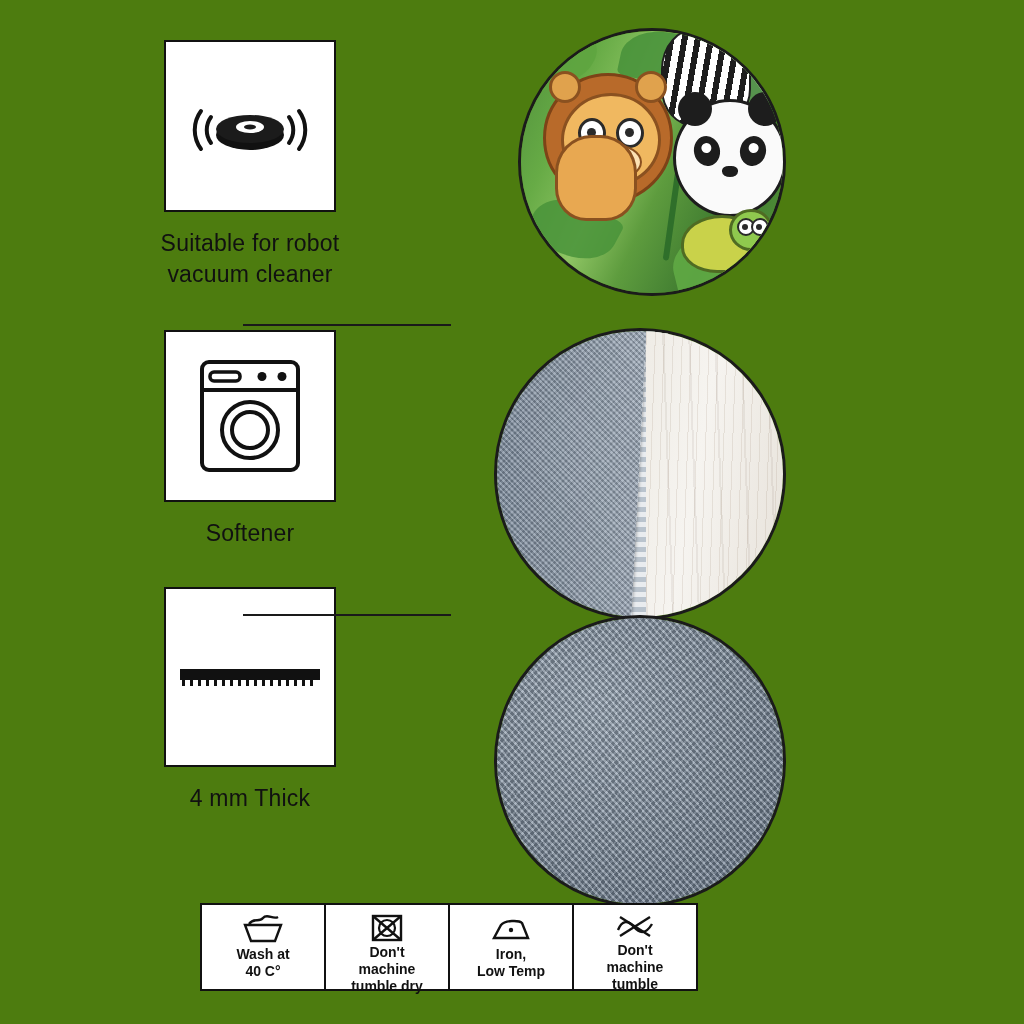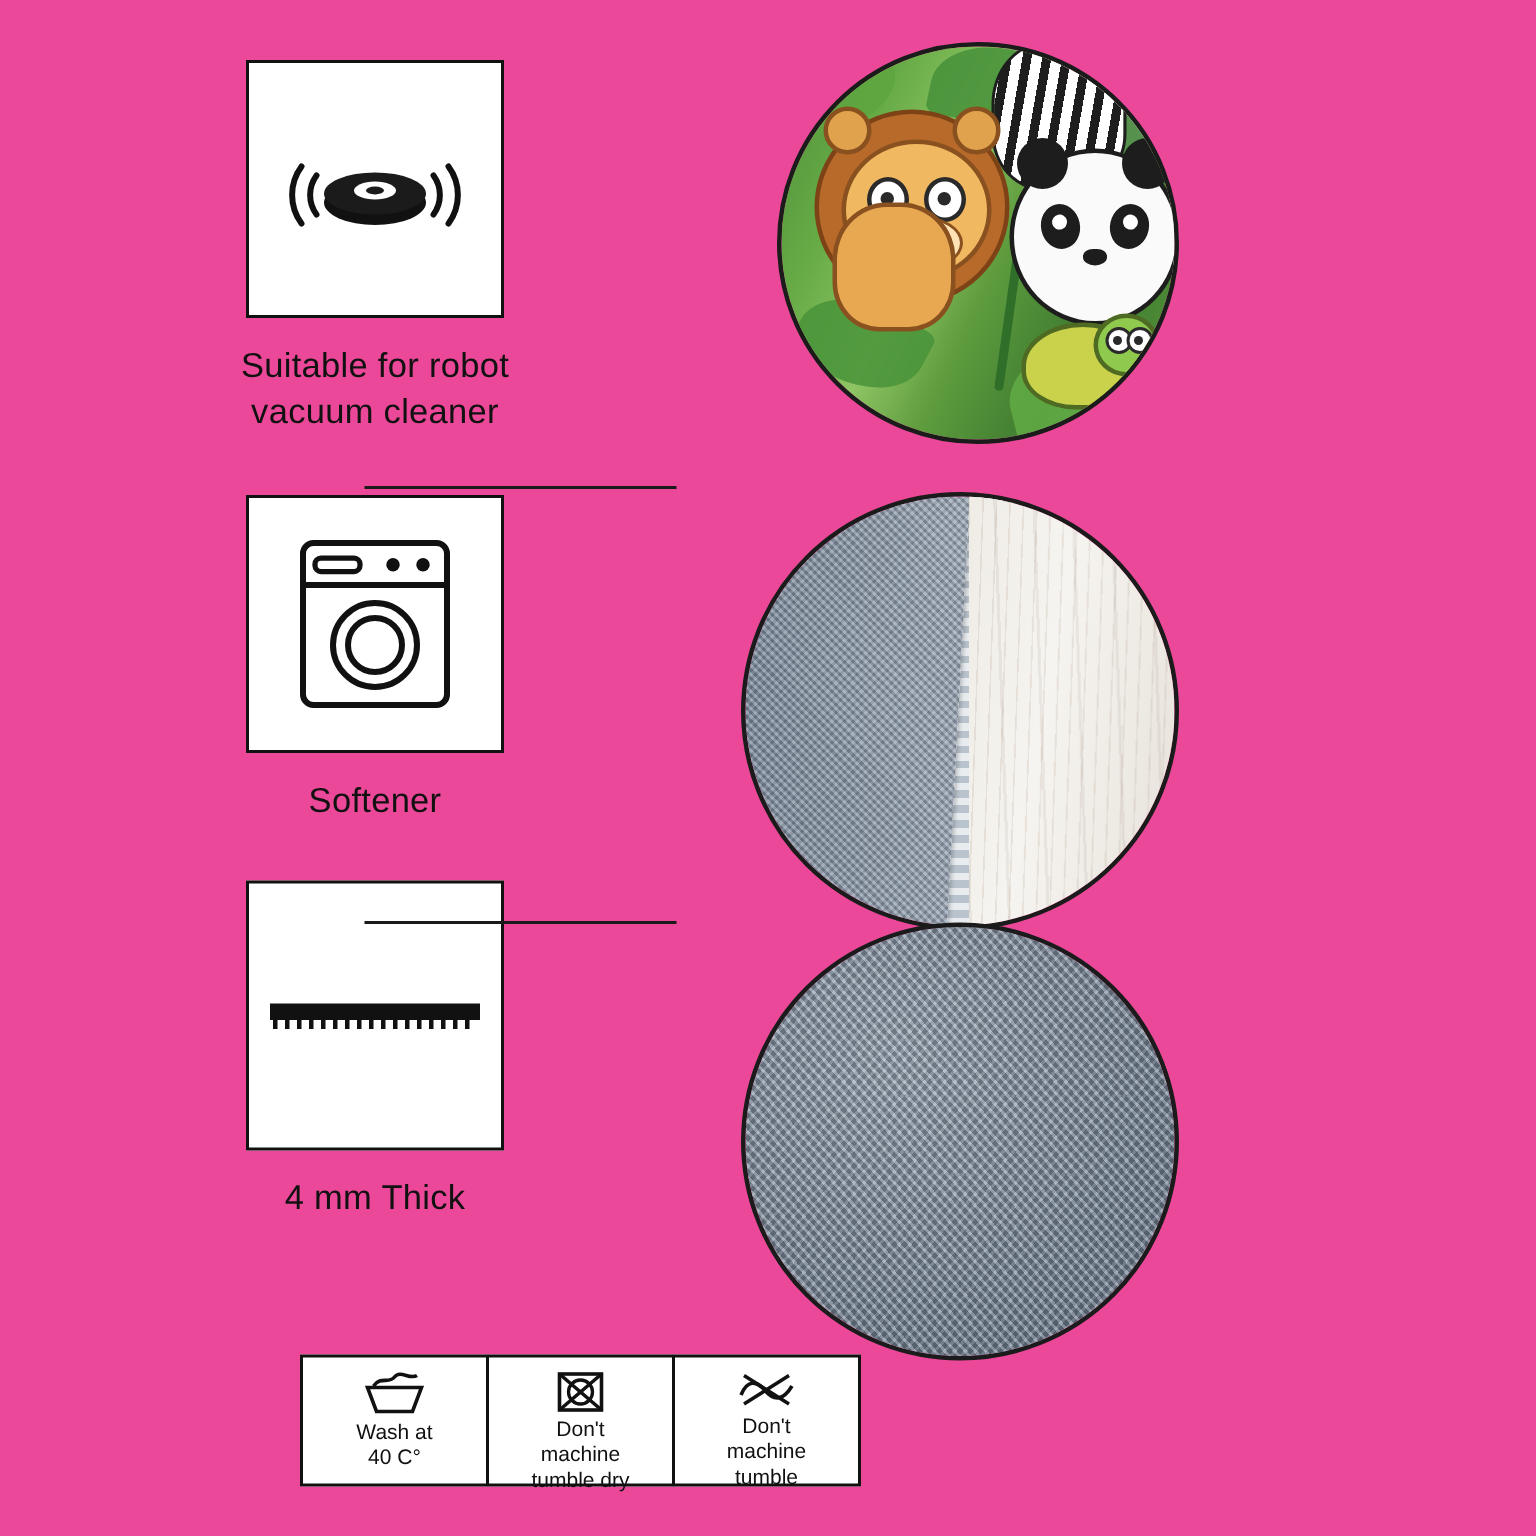--- a/index.html
+++ b/index.html
@@ -13,21 +13,21 @@
     font-family: "Liberation Sans", sans-serif;
     color: #1a1a1a;
     overflow: hidden;
     position: relative;
   }
 
   .page {
     position: relative;
     width: 1024px;
     height: 1024px;
-    background: #ec4899;
+    background: #4d7c0f;
   }
 
   
   .features {
     position: absolute;
     left: 0;
     top: 0;
     width: 1024px;
     height: 890px;
   }
@@ -338,20 +338,21 @@
     height: 88px;
     border: 2px solid #111;
     margin-left: -2px;
     background: #fff;
     display: flex;
     flex-direction: column;
     align-items: center;
     justify-content: flex-start;
     box-sizing: border-box;
     padding-top: 7px;
+    font-weight: bold;
   }
   .care-item:first-child { margin-left: 0; }
   .care-glyph {
     height: 34px;
     display: flex;
     align-items: center;
     justify-content: center;
   }
   .care-label {
     font-size: 14px;
@@ -544,20 +545,32 @@
         </svg>
       </div>
       <div class="care-label">
         <div>Don't</div>
         <div>machine</div>
         <div>tumble dry</div>
       </div>
     </div>
 
 
+    <div class="care-item">
+      <div class="care-glyph">
+        <svg width="44" height="30" viewBox="0 0 44 30">
+          <path d="M5 24 L39 24 L33 9 C30 6, 16 6, 12 11 Z" fill="none" stroke="#111" stroke-width="2.4"></path>
+          <circle cx="22" cy="16" r="2.2" fill="#111"></circle>
+        </svg>
+      </div>
+      <div class="care-label">
+        <div>Iron,</div>
+        <div>Low Temp</div>
+      </div>
+    </div>
 
     <div class="care-item">
       <div class="care-glyph">
         <svg width="46" height="30" viewBox="0 0 46 30">
           <path d="M6 18 C10 8, 16 8, 22 15 C28 22, 34 22, 40 12" fill="none" stroke="#111" stroke-width="2.4"></path>
           <line x1="8" y1="24" x2="38" y2="5" stroke="#111" stroke-width="2.4"></line>
           <line x1="8" y1="5" x2="38" y2="24" stroke="#111" stroke-width="2.4"></line>
         </svg>
       </div>
       <div class="care-label">

